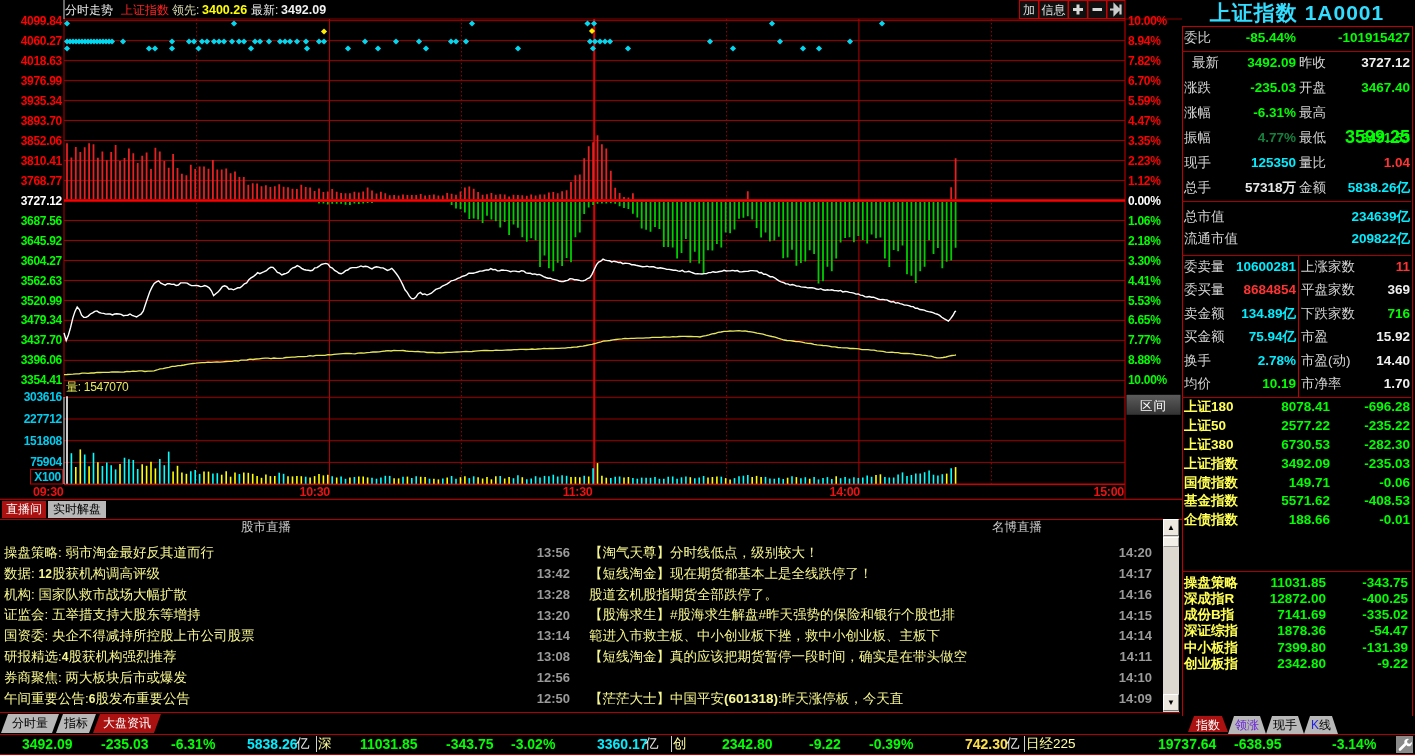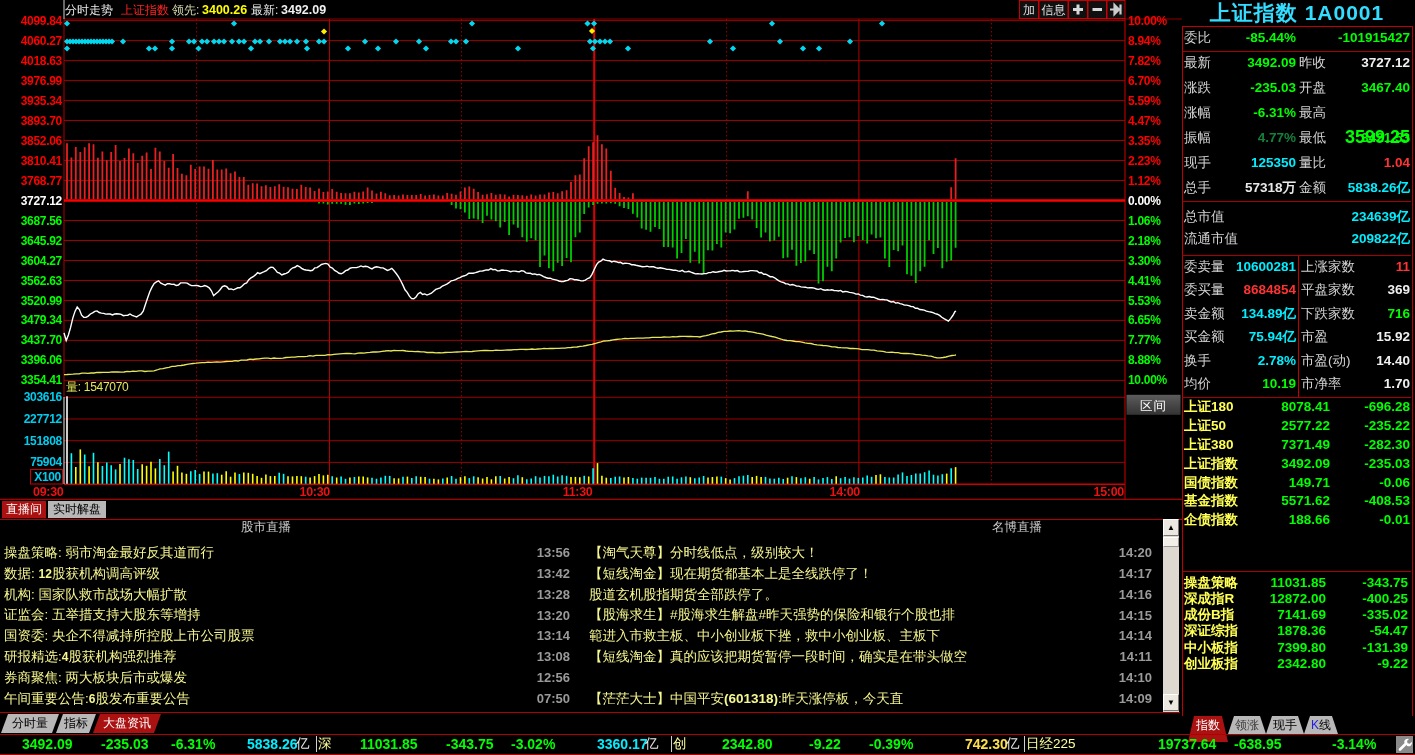--- a/index.html
+++ b/index.html
@@ -390,21 +390,21 @@
 <div class="ab" style="left:1182px;top:26px;width:229px;height:689px;border:1px solid #c00000;border-bottom:none;"></div>
 <div class="hr" style="left:1182px;top:51.0px;width:229px;"></div>
 <div class="hr" style="left:1182px;top:200.5px;width:229px;"></div>
 <div class="hr" style="left:1182px;top:254.5px;width:229px;"></div>
 <div class="hr" style="left:1182px;top:396.5px;width:229px;"></div>
 <div class="hr" style="left:1182px;top:571.0px;width:229px;"></div>
 <div class="vr" style="left:1297.5px;top:254.5px;height:142px;"></div>
 <div class="t" style="left:1184px;top:31.2px;color:#d4d4d4;font-size:13.5px;font-weight:normal;letter-spacing:0px;">委比</div>
 <div class="t" style="right:119px;text-align:right;top:31.2px;color:#00ff00;font-size:13.5px;font-weight:bold;letter-spacing:0px;">-85.44%</div>
 <div class="t" style="right:5px;text-align:right;top:31.2px;color:#00ff00;font-size:13.5px;font-weight:bold;letter-spacing:0px;">-101915427</div>
-<div class="t" style="left:1184px;top:55.8px;color:#d4d4d4;font-size:13.5px;font-weight:normal;letter-spacing:0px;">最新</div>
+<div class="t" style="left:1184px;top:55.8px;color:#d4d4d4;font-size:13.5px;font-weight:normal;letter-spacing:0px;padding-left:8px;">最新</div>
 <div class="t" style="right:119px;text-align:right;top:55.8px;color:#00ff00;font-size:13.5px;font-weight:bold;letter-spacing:0px;">3492.09</div>
 <div class="t" style="left:1299px;top:55.8px;color:#d4d4d4;font-size:13.5px;font-weight:normal;letter-spacing:0px;">昨收</div>
 <div class="t" style="right:5px;text-align:right;top:55.8px;color:#f0f0f0;font-size:13.5px;font-weight:bold;letter-spacing:0px;">3727.12</div>
 <div class="t" style="left:1184px;top:80.8px;color:#d4d4d4;font-size:13.5px;font-weight:normal;letter-spacing:0px;">涨跌</div>
 <div class="t" style="right:119px;text-align:right;top:80.8px;color:#00ff00;font-size:13.5px;font-weight:bold;letter-spacing:0px;">-235.03</div>
 <div class="t" style="left:1299px;top:80.8px;color:#d4d4d4;font-size:13.5px;font-weight:normal;letter-spacing:0px;">开盘</div>
 <div class="t" style="right:5px;text-align:right;top:80.8px;color:#00ff00;font-size:13.5px;font-weight:bold;letter-spacing:0px;">3467.40</div>
 <div class="t" style="left:1184px;top:105.8px;color:#d4d4d4;font-size:13.5px;font-weight:normal;letter-spacing:0px;">涨幅</div>
 <div class="t" style="right:119px;text-align:right;top:105.8px;color:#00ff00;font-size:13.5px;font-weight:bold;letter-spacing:0px;">-6.31%</div>
 <div class="t" style="left:1299px;top:105.8px;color:#d4d4d4;font-size:13.5px;font-weight:normal;letter-spacing:0px;">最高</div>
@@ -449,21 +449,21 @@
 <div class="t" style="right:119px;text-align:right;top:377.2px;color:#00ff00;font-size:13.5px;font-weight:bold;letter-spacing:0px;">10.19</div>
 <div class="t" style="left:1301px;top:377.2px;color:#d4d4d4;font-size:13.5px;font-weight:normal;letter-spacing:0px;">市净率</div>
 <div class="t" style="right:5px;text-align:right;top:377.2px;color:#f0f0f0;font-size:13.5px;font-weight:bold;letter-spacing:0px;">1.70</div>
 <div class="t" style="left:1184px;top:400.2px;color:#ffff55;font-size:13.5px;font-weight:bold;letter-spacing:0px;">上证180</div>
 <div class="t" style="right:85px;text-align:right;top:400.2px;color:#00ff00;font-size:13.5px;font-weight:bold;letter-spacing:0px;">8078.41</div>
 <div class="t" style="right:5px;text-align:right;top:400.2px;color:#00ff00;font-size:13.5px;font-weight:bold;letter-spacing:0px;">-696.28</div>
 <div class="t" style="left:1184px;top:419.2px;color:#ffff55;font-size:13.5px;font-weight:bold;letter-spacing:0px;">上证50</div>
 <div class="t" style="right:85px;text-align:right;top:419.2px;color:#00ff00;font-size:13.5px;font-weight:bold;letter-spacing:0px;">2577.22</div>
 <div class="t" style="right:5px;text-align:right;top:419.2px;color:#00ff00;font-size:13.5px;font-weight:bold;letter-spacing:0px;">-235.22</div>
 <div class="t" style="left:1184px;top:438.1px;color:#ffff55;font-size:13.5px;font-weight:bold;letter-spacing:0px;">上证380</div>
-<div class="t" style="right:85px;text-align:right;top:438.1px;color:#00ff00;font-size:13.5px;font-weight:bold;letter-spacing:0px;">7371.49</div>
+<div class="t" style="right:85px;text-align:right;top:438.1px;color:#00ff00;font-size:13.5px;font-weight:bold;letter-spacing:0px;">6730.53</div>
 <div class="t" style="right:5px;text-align:right;top:438.1px;color:#00ff00;font-size:13.5px;font-weight:bold;letter-spacing:0px;">-282.30</div>
 <div class="t" style="left:1184px;top:456.9px;color:#ffff55;font-size:13.5px;font-weight:bold;letter-spacing:0px;">上证指数</div>
 <div class="t" style="right:85px;text-align:right;top:456.9px;color:#00ff00;font-size:13.5px;font-weight:bold;letter-spacing:0px;">3492.09</div>
 <div class="t" style="right:5px;text-align:right;top:456.9px;color:#00ff00;font-size:13.5px;font-weight:bold;letter-spacing:0px;">-235.03</div>
 <div class="t" style="left:1184px;top:475.6px;color:#ffff55;font-size:13.5px;font-weight:bold;letter-spacing:0px;">国债指数</div>
 <div class="t" style="right:85px;text-align:right;top:475.6px;color:#00ff00;font-size:13.5px;font-weight:bold;letter-spacing:0px;">149.71</div>
 <div class="t" style="right:5px;text-align:right;top:475.6px;color:#00ff00;font-size:13.5px;font-weight:bold;letter-spacing:0px;">-0.06</div>
 <div class="t" style="left:1184px;top:494.4px;color:#ffff55;font-size:13.5px;font-weight:bold;letter-spacing:0px;">基金指数</div>
 <div class="t" style="right:85px;text-align:right;top:494.4px;color:#00ff00;font-size:13.5px;font-weight:bold;letter-spacing:0px;">5571.62</div>
 <div class="t" style="right:5px;text-align:right;top:494.4px;color:#00ff00;font-size:13.5px;font-weight:bold;letter-spacing:0px;">-408.53</div>
@@ -502,21 +502,21 @@
 <div class="t" style="right:845px;text-align:right;top:587.7px;color:#9a9a9a;font-size:13px;font-weight:bold;letter-spacing:0px;">13:28</div>
 <div class="t" style="left:4px;top:608.3px;color:#f7f790;font-size:13.5px;font-weight:normal;letter-spacing:0px;">证监会: 五举措支持大股东等增持</div>
 <div class="t" style="right:845px;text-align:right;top:608.5px;color:#9a9a9a;font-size:13px;font-weight:bold;letter-spacing:0px;">13:20</div>
 <div class="t" style="left:4px;top:629.1px;color:#f7f790;font-size:13.5px;font-weight:normal;letter-spacing:0px;">国资委: 央企不得减持所控股上市公司股票</div>
 <div class="t" style="right:845px;text-align:right;top:629.4px;color:#9a9a9a;font-size:13px;font-weight:bold;letter-spacing:0px;">13:14</div>
 <div class="t" style="left:4px;top:650.0px;color:#f7f790;font-size:13.5px;font-weight:normal;letter-spacing:0px;">研报精选:<b style="font-size:12px">4</b>股获机构强烈推荐</div>
 <div class="t" style="right:845px;text-align:right;top:650.2px;color:#9a9a9a;font-size:13px;font-weight:bold;letter-spacing:0px;">13:08</div>
 <div class="t" style="left:4px;top:670.9px;color:#f7f790;font-size:13.5px;font-weight:normal;letter-spacing:0px;">券商聚焦: 两大板块后市或爆发</div>
 <div class="t" style="right:845px;text-align:right;top:671.1px;color:#9a9a9a;font-size:13px;font-weight:bold;letter-spacing:0px;">12:56</div>
 <div class="t" style="left:4px;top:691.7px;color:#f7f790;font-size:13.5px;font-weight:normal;letter-spacing:0px;">午间重要公告:<b style="font-size:12px">6</b>股发布重要公告</div>
-<div class="t" style="right:845px;text-align:right;top:692.0px;color:#9a9a9a;font-size:13px;font-weight:bold;letter-spacing:0px;">07:50</div>
+<div class="t" style="right:845px;text-align:right;top:692.0px;color:#9a9a9a;font-size:13px;font-weight:bold;letter-spacing:0px;">12:50</div>
 <div class="t" style="left:589px;top:545.8px;color:#f7f790;font-size:13.5px;font-weight:normal;letter-spacing:0px;">【淘气天尊】分时线低点，级别较大！</div>
 <div class="t" style="right:263px;text-align:right;top:546.0px;color:#9a9a9a;font-size:13px;font-weight:bold;letter-spacing:0px;">14:20</div>
 <div class="t" style="left:589px;top:566.6px;color:#f7f790;font-size:13.5px;font-weight:normal;letter-spacing:0px;">【短线淘金】现在期货都基本上是全线跌停了！</div>
 <div class="t" style="right:263px;text-align:right;top:566.9px;color:#9a9a9a;font-size:13px;font-weight:bold;letter-spacing:0px;">14:17</div>
 <div class="t" style="left:589px;top:587.5px;color:#f7f790;font-size:13.5px;font-weight:normal;letter-spacing:0px;">股道玄机股指期货全部跌停了。</div>
 <div class="t" style="right:263px;text-align:right;top:587.7px;color:#9a9a9a;font-size:13px;font-weight:bold;letter-spacing:0px;">14:16</div>
 <div class="t" style="left:589px;top:608.3px;color:#f7f790;font-size:13.5px;font-weight:normal;letter-spacing:0px;">【股海求生】#股海求生解盘#昨天强势的保险和银行个股也排</div>
 <div class="t" style="right:263px;text-align:right;top:608.5px;color:#9a9a9a;font-size:13px;font-weight:bold;letter-spacing:0px;">14:15</div>
 <div class="t" style="left:589px;top:629.1px;color:#f7f790;font-size:13.5px;font-weight:normal;letter-spacing:0px;">範进入市救主板、中小创业板下挫，救中小创业板、主板下</div>
 <div class="t" style="right:263px;text-align:right;top:629.4px;color:#9a9a9a;font-size:13px;font-weight:bold;letter-spacing:0px;">14:14</div>
@@ -526,22 +526,22 @@
 <div class="t" style="left:589px;top:691.7px;color:#f7f790;font-size:13.5px;font-weight:normal;letter-spacing:0px;">【茫茫大士】中国平安<b>(601318)</b>:昨天涨停板，今天直</div>
 <div class="t" style="right:263px;text-align:right;top:692.0px;color:#9a9a9a;font-size:13px;font-weight:bold;letter-spacing:0px;">14:09</div>
 <div class="ab" style="left:1163px;top:519px;width:16px;height:193px;background:#ded9d0;"></div>
 <div style="position:absolute;left:1163px;width:16px;height:17px;background:#ece8e0;border-top:1px solid #fff;border-left:1px solid #fff;border-right:1px solid #777;border-bottom:1px solid #777;box-sizing:border-box;color:#000;font-size:8px;text-align:center;line-height:15px;top:519px;">▲</div>
 <div style="position:absolute;left:1163px;width:16px;height:17px;background:#ece8e0;border-top:1px solid #fff;border-left:1px solid #fff;border-right:1px solid #777;border-bottom:1px solid #777;box-sizing:border-box;color:#000;font-size:8px;text-align:center;line-height:15px;top:694px;">▼</div>
 <div class="ab" style="left:1163px;top:536.5px;width:16px;height:10px;background:#f2efe8;border:1px solid #999;border-top-color:#fff;border-left-color:#fff;box-sizing:border-box;"></div>
 <div class="hr" style="left:0;top:712px;width:1180px;background:#b00000;"></div>
 <div class="ab" style="left:1px;top:714px;width:58px;height:19px;background:#b8b8b8;color:#000;font-size:12px;text-align:center;line-height:19px;clip-path:polygon(7px 0,100% 0,calc(100% - 7px) 100%,0 100%);">分时量</div>
 <div class="ab" style="left:56px;top:714px;width:40px;height:19px;background:#b8b8b8;color:#000;font-size:12px;text-align:center;line-height:19px;clip-path:polygon(7px 0,100% 0,calc(100% - 7px) 100%,0 100%);">指标</div>
 <div class="ab" style="left:93px;top:714px;width:68px;height:19px;background:#aa1111;color:#fff;font-size:12px;text-align:center;line-height:19px;clip-path:polygon(7px 0,100% 0,calc(100% - 7px) 100%,0 100%);">大盘资讯</div>
-<div class="ab" style="left:1188px;top:716px;width:40px;height:26px;background:#aa1111;color:#fff;font-size:12px;text-align:center;line-height:18px;clip-path:polygon(6px 0,calc(100% - 6px) 0,100% 100%,0 100%);">指数</div>
-<div class="ab" style="left:1228px;top:716px;width:38px;height:18px;background:#b8b8b8;color:#404040;font-size:12px;text-align:center;line-height:18px;clip-path:polygon(6px 0,calc(100% - 6px) 0,100% 100%,0 100%);">领涨</div>
+<div class="ab" style="left:1188px;top:716px;width:40px;height:16px;background:#aa1111;color:#fff;font-size:12px;text-align:center;line-height:18px;clip-path:polygon(6px 0,calc(100% - 6px) 0,100% 100%,0 100%);">指数</div>
+<div class="ab" style="left:1228px;top:716px;width:38px;height:18px;background:#b8b8b8;color:#6d28d9;font-size:12px;text-align:center;line-height:18px;clip-path:polygon(6px 0,calc(100% - 6px) 0,100% 100%,0 100%);">领涨</div>
 <div class="ab" style="left:1266px;top:716px;width:38px;height:18px;background:#b8b8b8;color:#000;font-size:12px;text-align:center;line-height:18px;clip-path:polygon(6px 0,calc(100% - 6px) 0,100% 100%,0 100%);">现手</div>
 <div class="ab" style="left:1304px;top:716px;width:34px;height:18px;background:#b8b8b8;color:#000;font-size:12px;text-align:center;line-height:18px;clip-path:polygon(6px 0,calc(100% - 6px) 0,100% 100%,0 100%);"><span style="color:#2222dd">K</span>线</div>
 <div class="hr" style="left:0;top:734px;width:1415px;background:#b00000;"></div>
 <div class="t" style="left:22px;top:736.5px;color:#00ff00;font-size:14px;font-weight:bold;letter-spacing:0px;">3492.09</div>
 <div class="t" style="left:101px;top:736.5px;color:#00ff00;font-size:14px;font-weight:bold;letter-spacing:0px;">-235.03</div>
 <div class="t" style="left:171px;top:736.5px;color:#00ff00;font-size:14px;font-weight:bold;letter-spacing:0px;">-6.31%</div>
 <div class="t" style="left:247px;top:736.5px;color:#00eeff;font-size:14px;font-weight:bold;letter-spacing:0px;">5838.26</div>
 <div class="t" style="left:296px;top:736.8px;color:#e8e8e8;font-size:13.5px;font-weight:normal;letter-spacing:0px;">亿</div>
 <div class="t" style="left:318px;top:736.8px;color:#ffffa0;font-size:13.5px;font-weight:normal;letter-spacing:0px;">深</div>
 <div class="t" style="left:360px;top:736.5px;color:#00ff00;font-size:14px;font-weight:bold;letter-spacing:0px;">11031.85</div>

